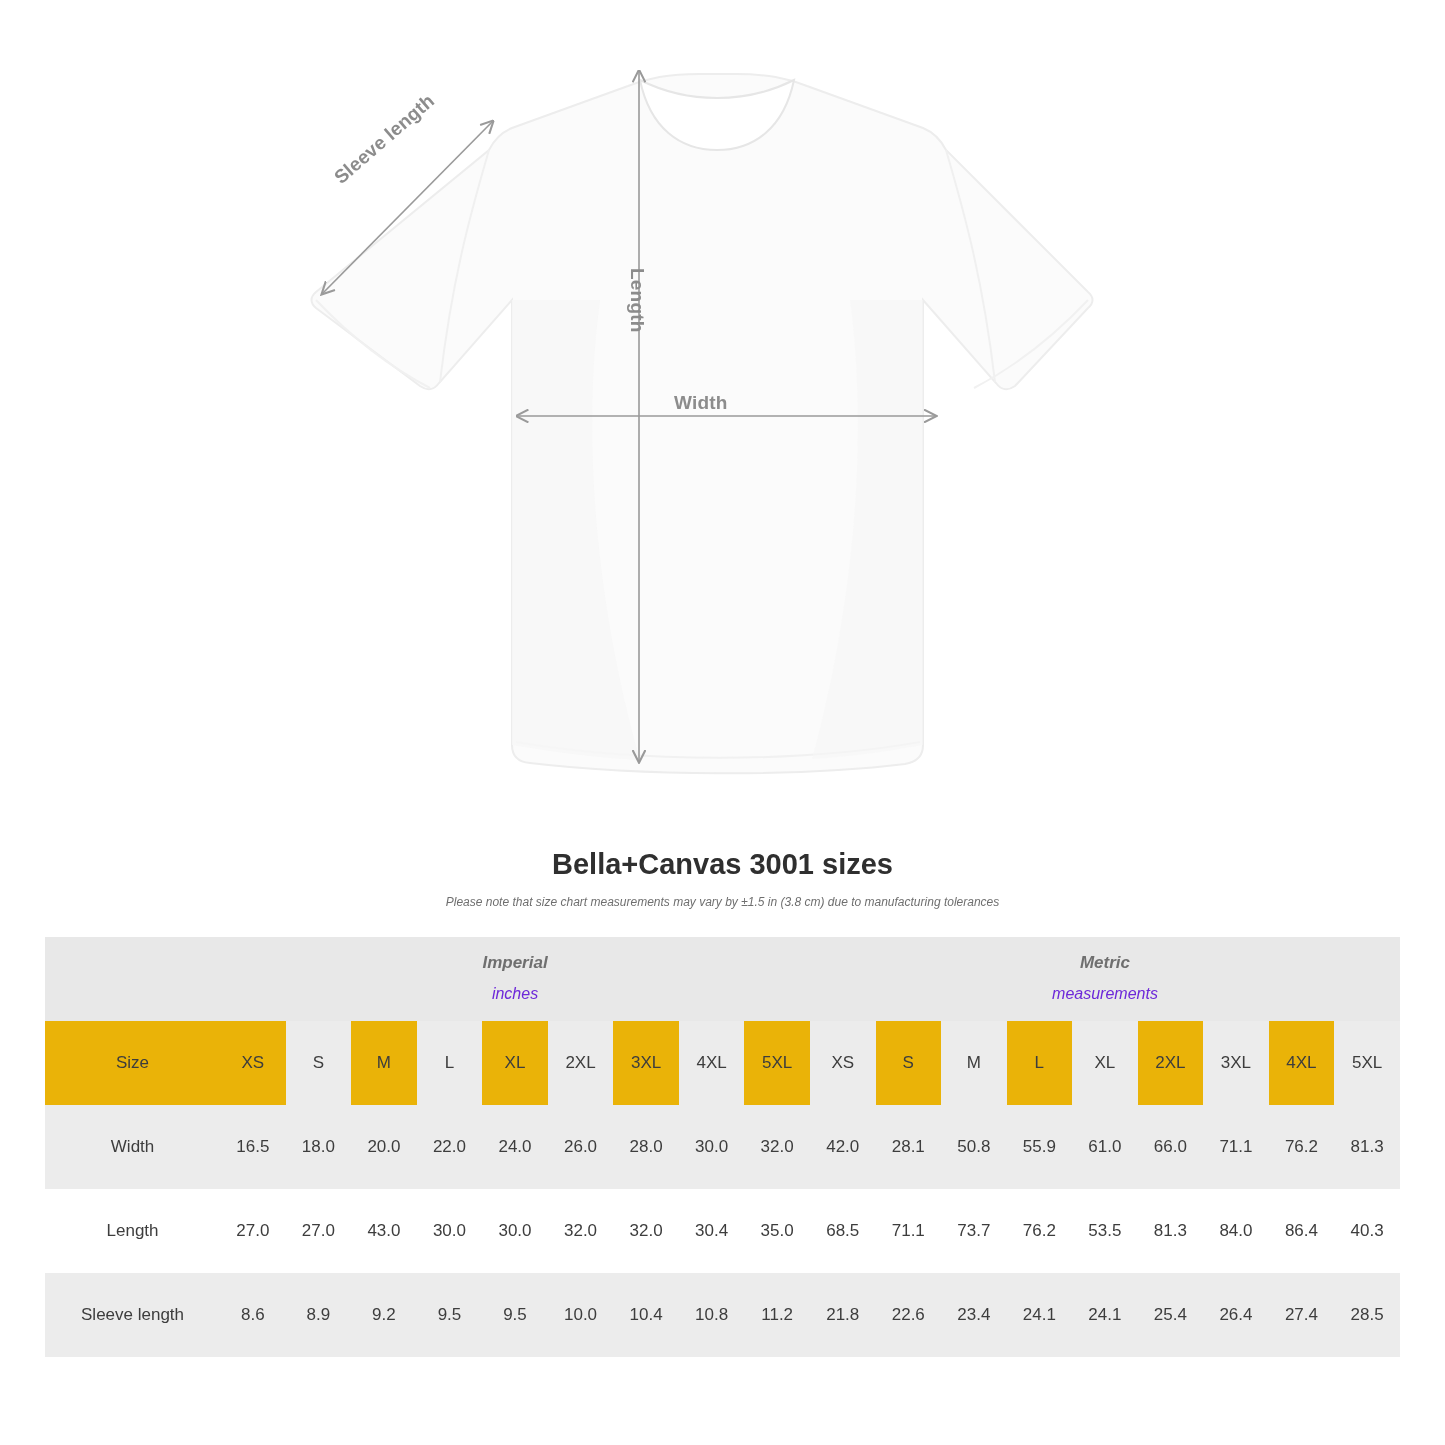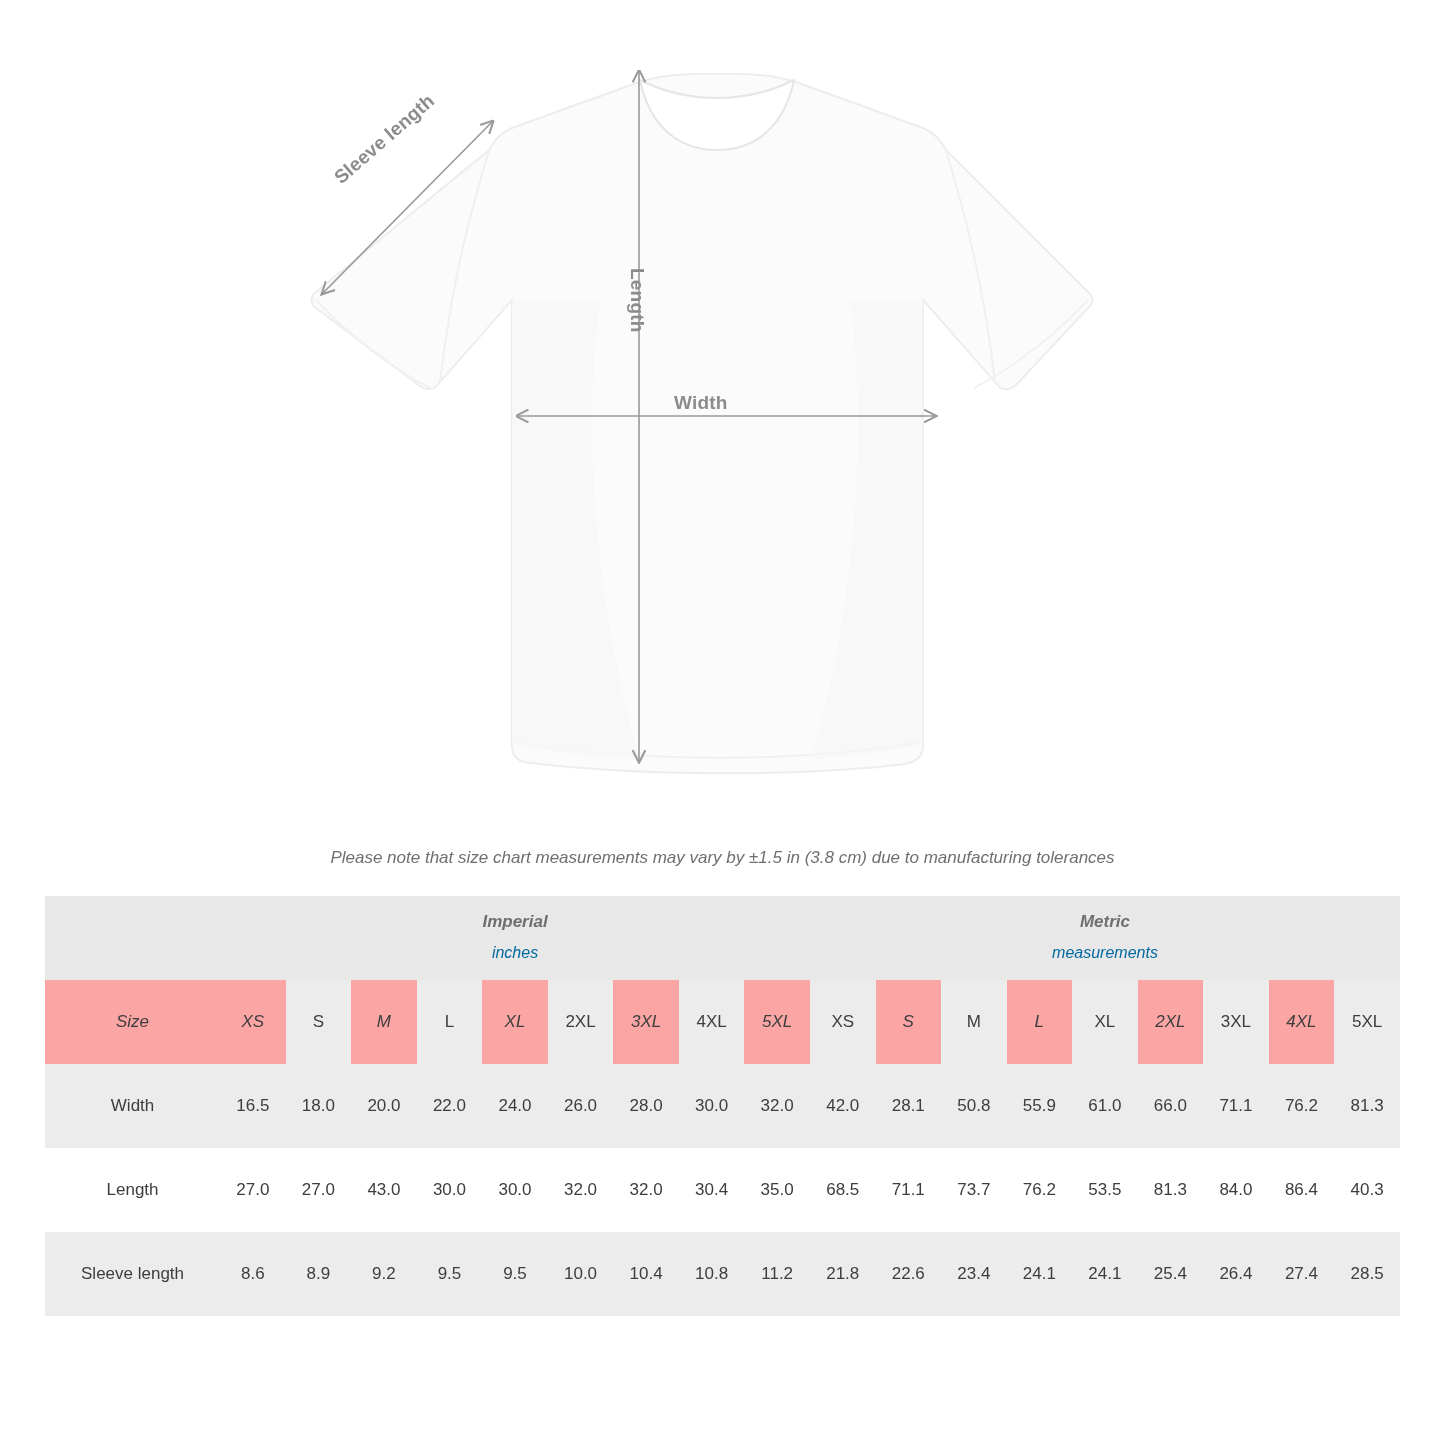--- a/index.html
+++ b/index.html
@@ -56,21 +56,21 @@
     text-align: center;
     margin-top: 28px;
   }
   .chart-title {
     font-size: 29px;
     font-weight: bold;
     color: #2f2f2f;
     margin: 0;
   }
   .chart-note {
-    font-size: 17px;
+    font-size: 12px;
     font-style: italic;
     color: #6f6f6f;
     margin: 14px 0 0 0;
   }
 
   
   .table-wrap {
     margin: 28px 45px 0 45px;
   }
   table.size-table {
@@ -96,33 +96,33 @@
   .unit-name {
     font-size: 17px;
     font-style: italic;
     font-weight: bold;
     color: #6f6f6f;
     line-height: 1.25;
   }
   .unit-sub {
     font-size: 16px;
     font-style: italic;
-    color: #0369a1;
+    color: #6d28d9;
     line-height: 1.5;
     margin-top: 8px;
   }
   .row-head {
     font-weight: bold;
     font-size: 17px;
     color: #3d3d3d;
   }
   .band-white { background: #ffffff; }
   .band-grey  { background: #ececec; }
   .cell-grey  { background: #ececec; }
-  .cell-white { background: #fca5a5; font-style: italic; }
+  .cell-white { background: #eab308; }
   .size-col { width: 175px; }
   .data-col { width: 65.5px; }
   .sizehdr { font-weight: bold; font-size: 17px; }
 </style>
 </head>
 <body>
 
 <div class="illustration">
 
   <svg class="shirt-svg" width="1445" height="820" viewBox="0 0 1445 820">
@@ -187,20 +187,21 @@
       <line x1="518" y1="416" x2="936" y2="416" stroke="#9a9a9a" stroke-width="1.6" marker-start="url(#arrowB)" marker-end="url(#arrowA)"></line>
     </g>
   </svg>
 
   <div class="dim-label label-sleeve">Sleeve length</div>
   <div class="dim-label label-length">Length</div>
   <div class="dim-label label-width">Width</div>
 </div>
 
 <div class="heading-wrap">
+  <h1 class="chart-title">Bella+Canvas 3001 sizes</h1>
   <p class="chart-note">Please note that size chart measurements may vary by ±1.5 in (3.8 cm) due to manufacturing tolerances</p>
 </div>
 
 <div class="table-wrap">
   <table class="size-table">
     <colgroup>
       <col class="size-col">
       <col class="data-col">
         <col class="data-col">
         <col class="data-col">

